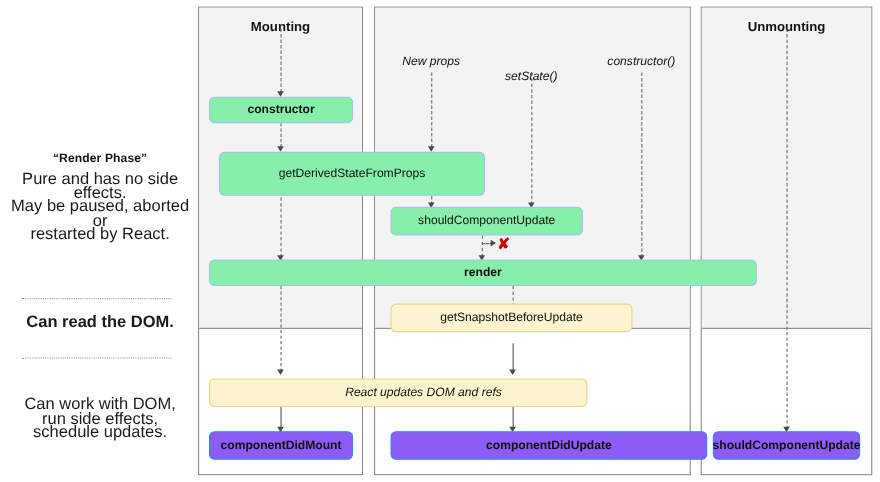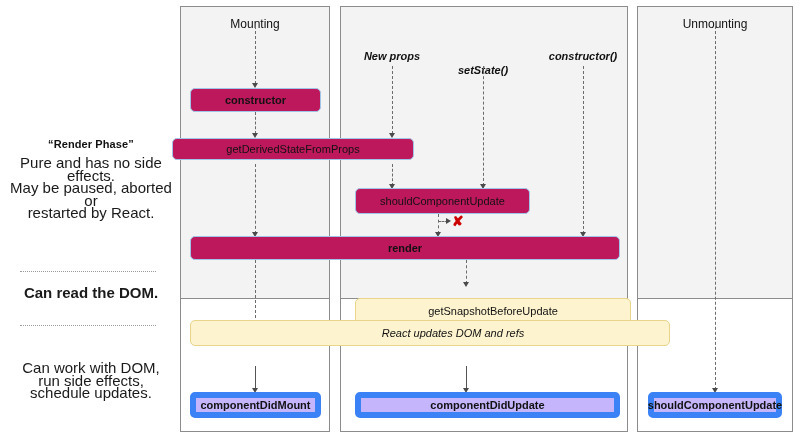--- a/index.html
+++ b/index.html
@@ -63,51 +63,50 @@
     top: 0;
     right: 0;
   }
   .col-title {
     position: absolute;
     top: 10px;
     left: 0;
     right: 0;
     text-align: center;
     font-size: 12px;
-    font-weight: normal;
+    font-weight: bold;
     color: #111;
   }
   .trigger {
     position: absolute;
     font-size: 11px;
     font-style: italic;
     color: #111;
     text-align: center;
     white-space: nowrap;
     transform: translateX(-50%);
-    font-weight: bold;
   }
 
   
   .lcbox {
     position: absolute;
     box-sizing: border-box;
     border-radius: 5px;
     display: flex;
     align-items: center;
     justify-content: center;
     font-size: 11px;
     font-weight: bold;
     color: #111;
     text-align: center;
     z-index: 6;
   }
-  .lcbox.blue   { background: #be185d; border: 1px solid #9fc5e8; }
+  .lcbox.blue   { background: #86efac; border: 1px solid #9fc5e8; }
   .lcbox.yellow { background: #fdf3cf; border: 1px solid #e8d48b; }
-  .lcbox.green  { background: #c4b5fd; border: 6px solid #3b82f6; }
+  .lcbox.green  { background: #8b5cf6; border: 1px solid #3b82f6; }
   .lcbox.italic { font-style: italic; font-weight: normal; font-size: 11px; }
   .lcbox.thin   { font-weight: normal; }
 
   
   .vline {
     position: absolute;
     width: 0;
     z-index: 2;
   }
   .vline.dotted { border-left: 1px dashed #6b6b6b; }
@@ -231,29 +230,29 @@
   <div class="arrowhead" style="left:466px; top:336px;"></div>
 
   <div class="vline solid" style="left:466px; top:366px; height:24px;"></div>
   <div class="arrowhead" style="left:466px; top:388px;"></div>
 
   <div class="vline dotted" style="left:715px; top:26px; height:364px;"></div>
   <div class="arrowhead" style="left:715px; top:388px;"></div>
 
   <div class="lcbox blue" style="left:190px; top:88px; width:131px; height:24px;">constructor</div>
 
-  <div class="lcbox blue thin" style="left:172px; top:138px; width:242px; height:22px;">getDerivedStateFromProps</div>
+  <div class="lcbox blue thin" style="left:199px; top:138px; width:242px; height:40px;">getDerivedStateFromProps</div>
 
   <div class="lcbox blue thin" style="left:355px; top:188px; width:175px; height:26px;">shouldComponentUpdate</div>
 
-  <div class="lcbox blue" style="left:190px; top:236px; width:430px; height:24px;">render</div>
-
-  <div class="lcbox yellow thin" style="left:355px; top:298px; width:276px; height:26px;">getSnapshotBeforeUpdate</div>
-
-  <div class="lcbox yellow italic" style="left:190px; top:320px; width:480px; height:26px;padding-left:46px;">React updates DOM and refs</div>
+  <div class="lcbox blue" style="left:190px; top:236px; width:498px; height:24px;">render</div>
+
+  <div class="lcbox yellow thin" style="left:355px; top:276px; width:220px; height:26px;">getSnapshotBeforeUpdate</div>
+
+  <div class="lcbox yellow italic" style="left:190px; top:344px; width:344px; height:26px;padding-left:46px;">React updates DOM and refs</div>
 
   <div class="lcbox green" style="left:190px; top:392px; width:131px; height:26px;">componentDidMount</div>
 
-  <div class="lcbox green" style="left:355px; top:392px; width:265px; height:26px;">componentDidUpdate</div>
+  <div class="lcbox green" style="left:355px; top:392px; width:288px; height:26px;">componentDidUpdate</div>
 
   <div class="lcbox green" style="left:648px; top:392px; width:134px; height:26px;">shouldComponentUpdate</div>
 
 </div>
 
 </body></html>

